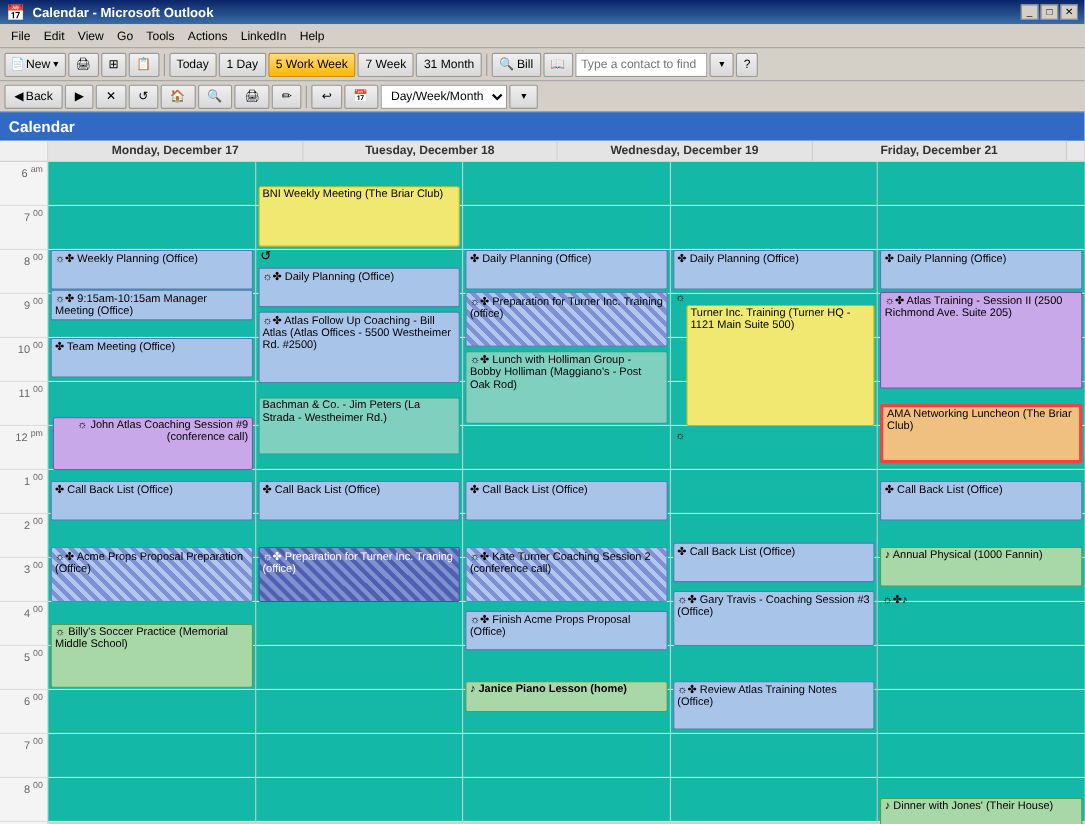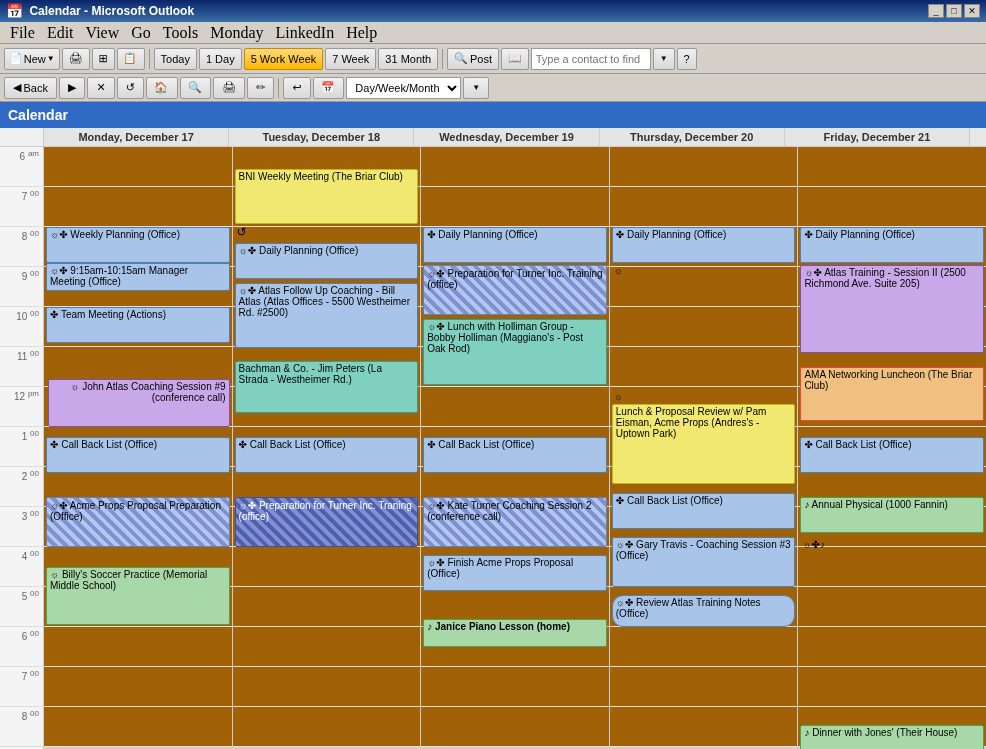--- a/index.html
+++ b/index.html
@@ -3,21 +3,21 @@
   <meta charset="utf-8">
   <style>
     * { margin: 0; padding: 0; box-sizing: border-box; }
     body { font-family: 'Segoe UI', Tahoma, Arial, sans-serif; font-size: 11px; background: #d4d0c8; width: 986px; height: 749px; overflow: hidden; }
 
     
     .title-bar { background: linear-gradient(to bottom, #0a246a, #3a6ea5); color: white; padding: 3px 6px; font-size: 12px; font-weight: bold; display: flex; align-items: center; gap: 6px; height: 22px; }
 
     
     .menu-bar { background: #d4d0c8; border-bottom: 1px solid #999; display: flex; align-items: center; padding: 2px 4px; height: 22px; }
-    .menu-item { padding: 2px 6px; font-size: 16px; cursor: pointer; font-family: Liberation Serif, serif; }
+    .menu-item { padding: 2px 6px; font-size: 11px; cursor: pointer; }
 
     
     .toolbar { background: #d4d0c8; border-bottom: 1px solid #999; display: flex; align-items: center; padding: 2px 4px; gap: 2px; height: 30px; }
     .toolbar-btn { background: linear-gradient(to bottom, #f0f0f0, #d8d8d8); border: 1px solid #999; padding: 2px 6px; font-size: 11px; cursor: pointer; display: flex; align-items: center; gap: 2px; height: 22px; border-radius: 2px; }
     .toolbar-btn.active { background: linear-gradient(to bottom, #ffd980, #ffb800); border-color: #cc8800; }
     .toolbar-separator { width: 1px; height: 20px; background: #999; margin: 0 2px; }
     .toolbar-dropdown { background: white; border: 1px solid #999; padding: 1px 4px; font-size: 11px; height: 22px; }
 
     
     .nav-toolbar { background: #d4d0c8; border-bottom: 1px solid #999; display: flex; align-items: center; padding: 2px 4px; gap: 2px; height: 28px; }
@@ -25,30 +25,30 @@
 
     
     .cal-header { background: #316ac5; color: white; font-size: 14px; font-weight: bold; padding: 4px 8px; height: 26px; display: flex; align-items: center; }
 
     
     .day-headers { display: flex; background: #e8e8e8; border-bottom: 1px solid #ccc; }
     .time-gutter { width: 44px; min-width: 44px; background: #f0f0f0; border-right: 1px solid #ccc; }
     .day-header { flex: 1; text-align: center; padding: 3px 2px; font-size: 11px; font-weight: bold; border-right: 1px solid #ccc; color: #333; background: #e4e4e4; }
     .time-col { width: 44px; min-width: 44px; background: #f4f4f4; border-right: 1px solid #ccc; }
     .time-slot { height: 40px; border-bottom: 1px solid #ddd; display: flex; align-items: flex-start; justify-content: flex-end; padding-right: 4px; padding-top: 2px; font-size: 10px; color: #666; }
-    .day-col { flex: 1; border-right: 1px solid #ccc; position: relative; background: #a16207; }
+    .day-col { flex: 1; border-right: 1px solid #ccc; position: relative; background: #14b8a6; }
 
     
     .event { position: absolute; left: 2px; right: 2px; border-radius: 2px; padding: 1px 3px; font-size: 10px; overflow: hidden; cursor: pointer; z-index: 1; }
     .event-blue { background: #a8c4e8; border: 1px solid #5080b0; color: #000; }
     .event-purple { background: #c8a8e8; border: 1px solid #8050b0; color: #000; }
     .event-green { background: #a8d8a8; border: 1px solid #50a050; color: #000; }
     .event-yellow { background: #f0e870; border: 1px solid #c0b820; color: #000; }
     .event-teal { background: #80d0c0; border: 1px solid #30a090; color: #000; }
-    .event-orange { background: #f0c080; border: 1px solid #ef4444; color: #000; }
+    .event-orange { background: #f0c080; border: 3px solid #ef4444; color: #000; }
 
     .contact-search { background: white; border: 1px solid #999; font-size: 11px; padding: 1px 4px; width: 120px; height: 22px; color: #aaa; }
     
     .toolbar-new-btn { background: linear-gradient(to bottom, #f0f0f0, #d8d8d8); border: 1px solid #999; padding: 2px 4px; font-size: 11px; cursor: pointer; display: flex; align-items: center; gap: 1px; height: 22px; border-radius: 2px; }
     .dropdown-arrow { font-size: 8px; }
   </style>
 </head>
 <body>
 
 <div class="title-bar">
@@ -60,21 +60,21 @@
     <button style="width:16px;height:14px;background:#d4d0c8;border:1px solid #888;font-size:9px;cursor:pointer;">✕</button>
   </div>
 </div>
 
 <div class="menu-bar">
   <span class="menu-item">File</span>
   <span class="menu-item">Edit</span>
   <span class="menu-item">View</span>
   <span class="menu-item">Go</span>
   <span class="menu-item">Tools</span>
-  <span class="menu-item">Monday</span>
+  <span class="menu-item">Actions</span>
   <span class="menu-item">LinkedIn</span>
   <span class="menu-item">Help</span>
 </div>
 
 <div class="toolbar">
   <div class="toolbar-new-btn">
     <span>📄</span>
     <span>New</span>
     <span class="dropdown-arrow">▼</span>
   </div>
@@ -99,21 +99,21 @@
   </div>
   <div class="toolbar-btn">
     <span>7 Week</span>
   </div>
   <div class="toolbar-btn">
     <span>31 Month</span>
   </div>
   <div class="toolbar-separator"></div>
   <div class="toolbar-btn">
     <span>🔍</span>
-    <span>Post</span>
+    <span>Bill</span>
   </div>
   <div class="toolbar-btn">
     <span>📖</span>
   </div>
   <input class="contact-search" type="text" placeholder="Type a contact to find" style="">
   <div class="toolbar-btn">
       <span class="dropdown-arrow">▼</span>
     </div>
   <div class="toolbar-btn">
     <span>?</span>
@@ -149,21 +149,20 @@
 
   <div class="cal-header">
     <span>Calendar</span>
   </div>
 
   <div class="day-headers">
     <div class="time-gutter"></div>
     <div class="day-header">Monday, December 17</div>
     <div class="day-header">Tuesday, December 18</div>
     <div class="day-header">Wednesday, December 19</div>
-    <div class="day-header">Thursday, December 20</div>
     <div class="day-header">Friday, December 21</div>
     <div style="width:16px;"></div>
   </div>
 
   <div style="display:flex; flex:1; overflow:hidden;">
 
     <div style="display:flex; flex:1; overflow-y:scroll; overflow-x:hidden;">
 
       <div class="time-col">
         <div class="time-slot" style="height:40px;">
@@ -233,21 +232,21 @@
               <div style="height:40px;border-bottom:1px solid #e0e0e0;"></div>
             <div style="height:40px;border-bottom:1px solid #e0e0e0;"></div>
           </div>
           <div class="event event-blue" style="top:80px;height:36px;">
             <span>☼✤ Weekly Planning (Office)</span>
           </div>
           <div class="event event-blue" style="top:116px;height:28px;">
             <span>☼✤ 9:15am-10:15am Manager Meeting (Office)</span>
           </div>
           <div class="event event-blue" style="top:160px;height:36px;">
-            <span>✤ Team Meeting (Actions)</span>
+            <span>✤ Team Meeting (Office)</span>
           </div>
           <div class="event event-purple" style="top:232px;height:48px;left:4px;text-align:right;">
             <span>☼ John Atlas Coaching Session #9 (conference call)</span>
           </div>
           <div class="event event-blue" style="top:290px;height:36px;">
             <span>✤ Call Back List (Office)</span>
           </div>
           <div style="position:absolute;top:350px;height:50px;left:2px;right:2px;background:repeating-linear-gradient(45deg,#b0c8f0,#b0c8f0 4px,#8090d0 4px,#8090d0 8px);border:1px solid #6080c0;border-radius:2px;padding:2px 3px;font-size:10px;cursor:pointer;overflow:hidden;">
             <span>☼✤ Acme Props Proposal Preparation (Office)</span>
           </div>
@@ -357,31 +356,31 @@
             <div style="height:40px;border-bottom:1px solid #e0e0e0;"></div>
               <div style="height:40px;border-bottom:1px solid #e0e0e0;"></div>
             <div style="height:40px;border-bottom:1px solid #e0e0e0;"></div>
               <div style="height:40px;border-bottom:1px solid #e0e0e0;"></div>
             <div style="height:40px;border-bottom:1px solid #e0e0e0;"></div>
           </div>
           <div class="event event-blue" style="top:80px;height:36px;">
             <span>✤ Daily Planning (Office)</span>
           </div>
           <div style="position:absolute;top:118px;left:4px;font-size:10px;">☼</div>
+          <div class="event event-yellow" style="top:130px;height:110px;left:14px;">
+            <span>Turner Inc. Training (Turner HQ - 1121 Main Suite 500)</span>
+          </div>
           <div style="position:absolute;top:244px;left:4px;font-size:10px;">☼</div>
-          <div class="event event-yellow" style="top:257px;height:80px;">
-            <span>Lunch &amp; Proposal Review w/ Pam Eisman, Acme Props (Andres's - Uptown Park)</span>
-          </div>
           <div class="event event-blue" style="top:346px;height:36px;">
             <span>✤ Call Back List (Office)</span>
           </div>
           <div class="event event-blue" style="top:390px;height:50px;">
             <span>☼✤ Gary Travis - Coaching Session #3 (Office)</span>
           </div>
-          <div class="event event-blue" style="top:448px;height:32px;border-radius:11px;">
+          <div class="event event-blue" style="top:472px;height:44px;">
             <span>☼✤ Review Atlas Training Notes (Office)</span>
           </div>
         </div>
       </div>
 
       <div class="day-col" style="position:relative; height:600px; border-right: none;">
         <div style="height:600px; position:relative;">
           <div style="position:absolute;top:0;left:0;right:0;bottom:0;">
             <div style="height:40px;border-bottom:1px solid #e0e0e0;"></div>
               <div style="height:40px;border-bottom:1px solid #e0e0e0;"></div>

